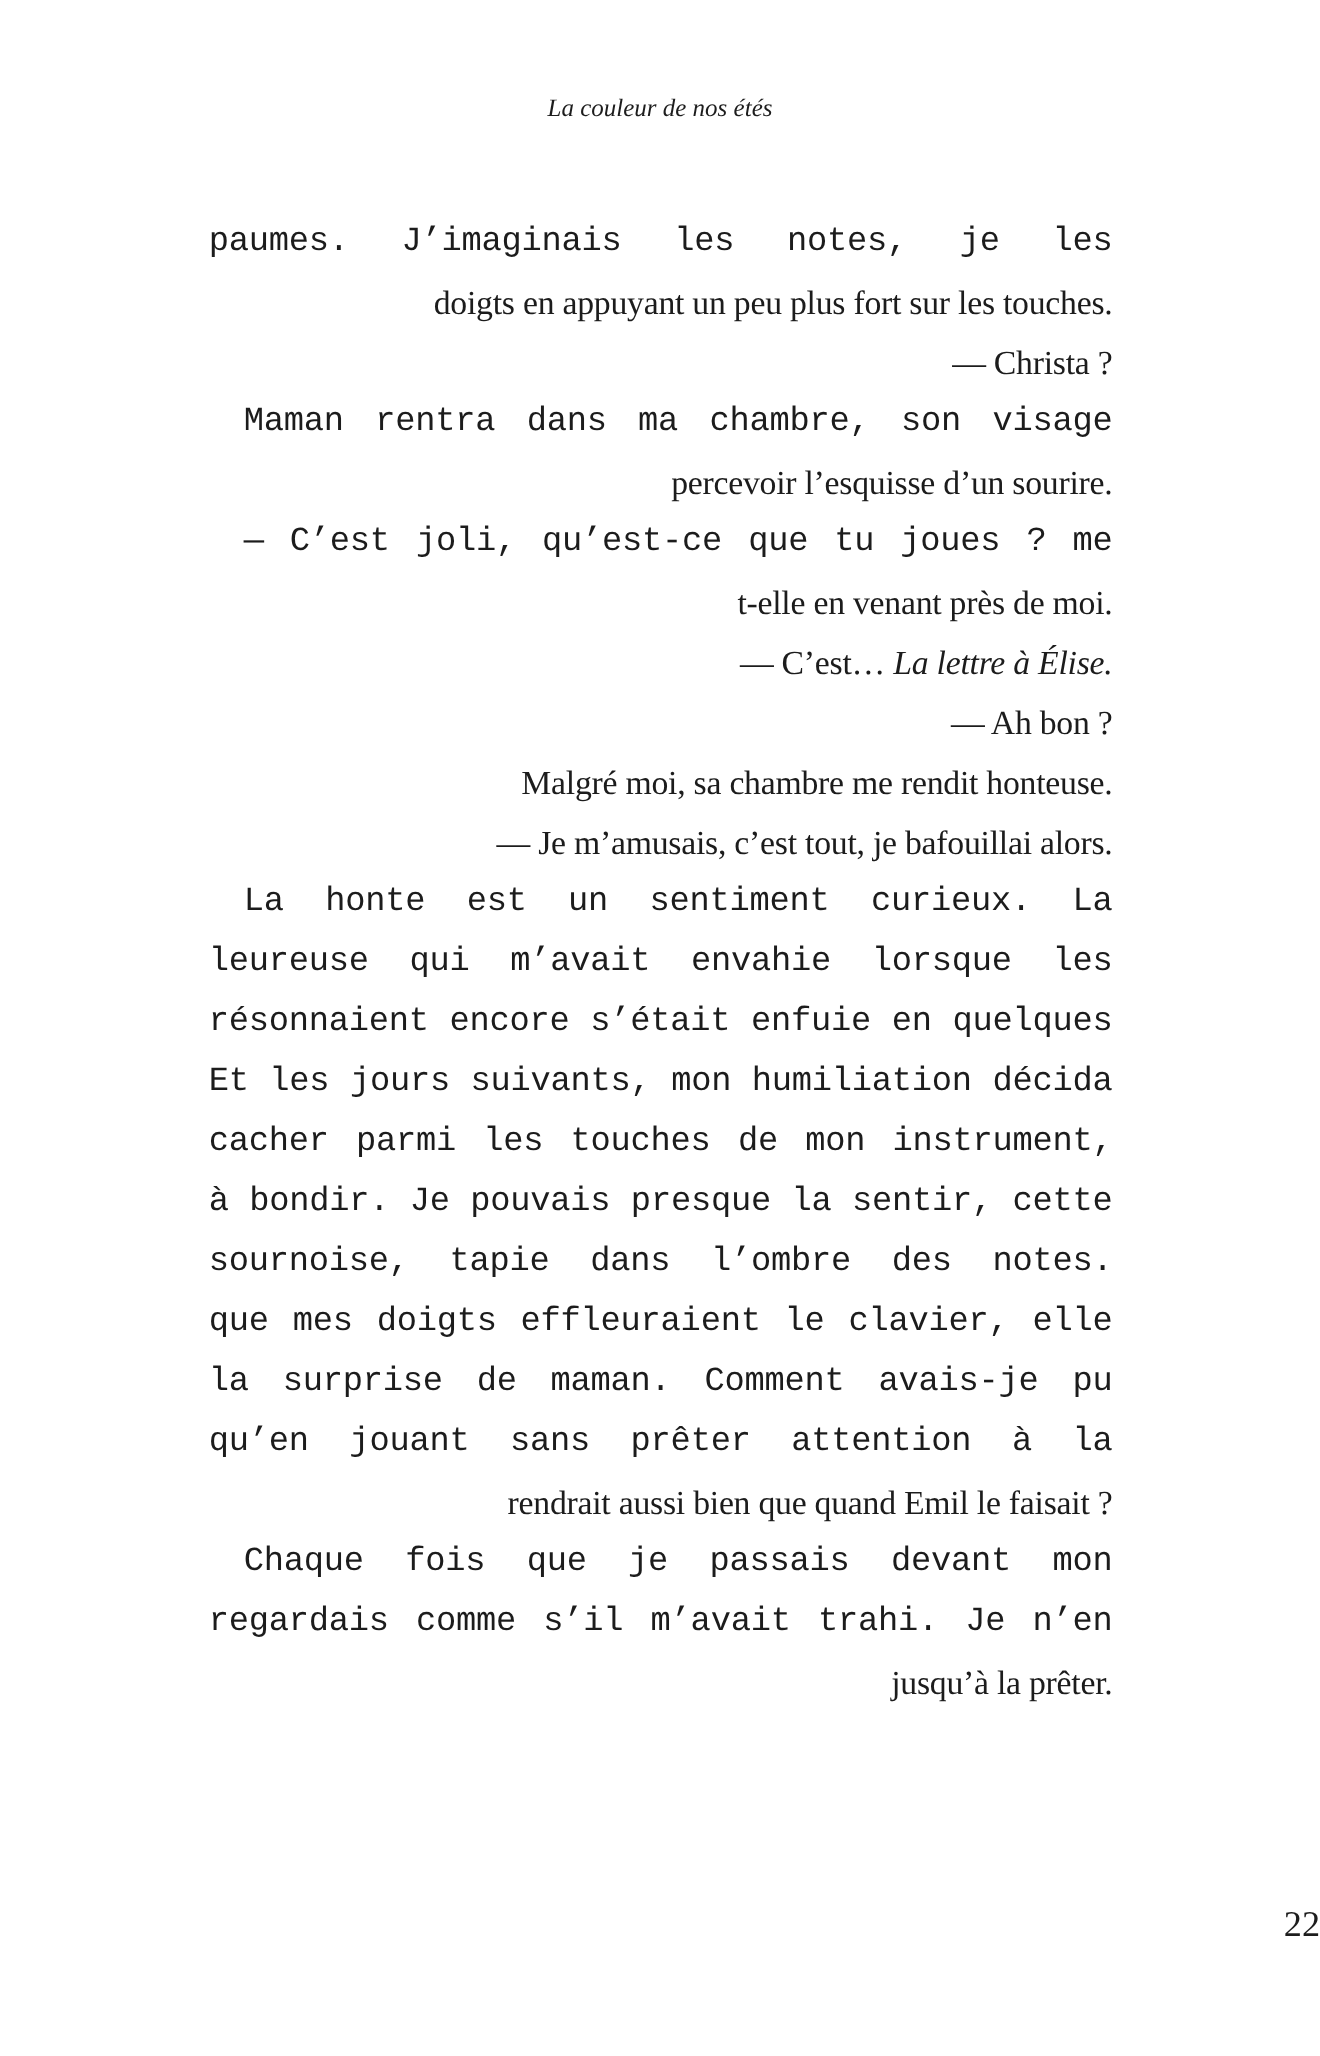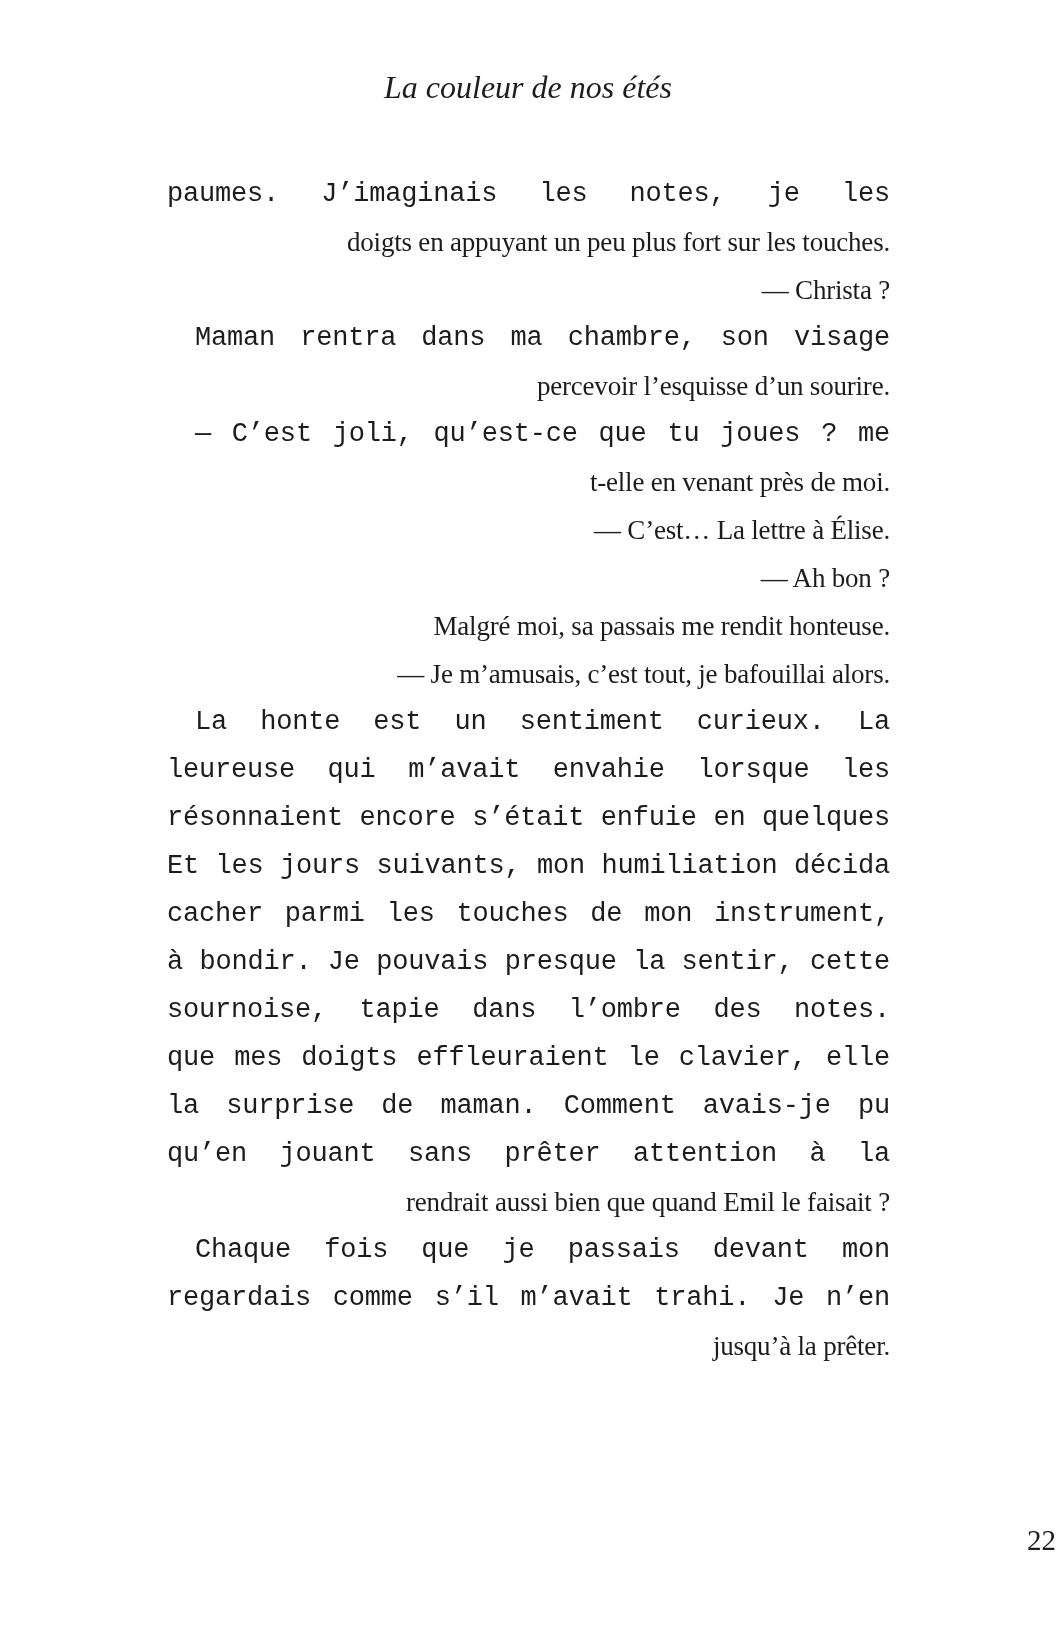--- a/index.html
+++ b/index.html
@@ -16,21 +16,21 @@
     font-family: "Liberation Serif", serif;
     overflow: hidden;
   }
   .running-header {
     position: absolute;
     top: 66px;
     left: 0;
     width: 100%;
     text-align: center;
     font-style: italic;
-    font-size: 32px;
+    font-size: 20px;
     line-height: 42px;
     color: #1d1d1d;
   }
   .text-block {
     position: absolute;
     top: 170px;
     left: 167px;
     width: 723px;
   }
   .line {
@@ -44,20 +44,21 @@
   }
   .line.justify {
     text-align: justify;
     text-align-last: justify;
     font-family: Liberation Mono, monospace;
   }
   .line.indent {
     text-indent: 28px;
   }
   .line .italic {
+    font-style: italic;
     margin-top: 44px;
   }
   .page-number {
     position: absolute;
     top: 1524px;
     left: 0;
     width: 100%;
     text-align: right;
     font-size: 29px;
     color: #1d1d1d;
@@ -72,21 +73,21 @@
   <div class="text-block">
       <div class="line justify"><span>paumes. J’imaginais les notes, je les attrapais avec mes</span></div>
       <div class="line"><span>doigts en appuyant un peu plus fort sur les touches.</span></div>
       <div class="line indent"><span>— Christa ?</span></div>
       <div class="line indent justify"><span>Maman rentra dans ma chambre, son visage laissant</span></div>
       <div class="line"><span>percevoir l’esquisse d’un sourire.</span></div>
       <div class="line indent justify"><span>— C’est joli, qu’est-ce que tu joues ? me demanda-</span></div>
       <div class="line"><span>t-elle en venant près de moi.</span></div>
       <div class="line indent"><span>— C’est… </span><span class="italic">La lettre à Élise.</span></div>
       <div class="line indent"><span>— Ah bon ?</span></div>
-      <div class="line indent"><span>Malgré moi, sa passais me rendit honteuse.</span></div>
+      <div class="line indent"><span>Malgré moi, sa chambre me rendit honteuse.</span></div>
       <div class="line indent"><span>— Je m’amusais, c’est tout, je bafouillai alors.</span></div>
       <div class="line indent justify"><span>La honte est un sentiment curieux. La sensation cha-</span></div>
       <div class="line justify"><span>leureuse qui m’avait envahie lorsque les notes de piano</span></div>
       <div class="line justify"><span>résonnaient encore s’était enfuie en quelques secondes.</span></div>
       <div class="line justify"><span>Et les jours suivants, mon humiliation décida de se</span></div>
       <div class="line justify"><span>cacher parmi les touches de mon instrument, prête</span></div>
       <div class="line justify"><span>à bondir. Je pouvais presque la sentir, cette présence</span></div>
       <div class="line justify"><span>sournoise, tapie dans l’ombre des notes. Chaque fois</span></div>
       <div class="line justify"><span>que mes doigts effleuraient le clavier, elle me rappelait</span></div>
       <div class="line justify"><span>la surprise de maman. Comment avais-je pu imaginer</span></div>

